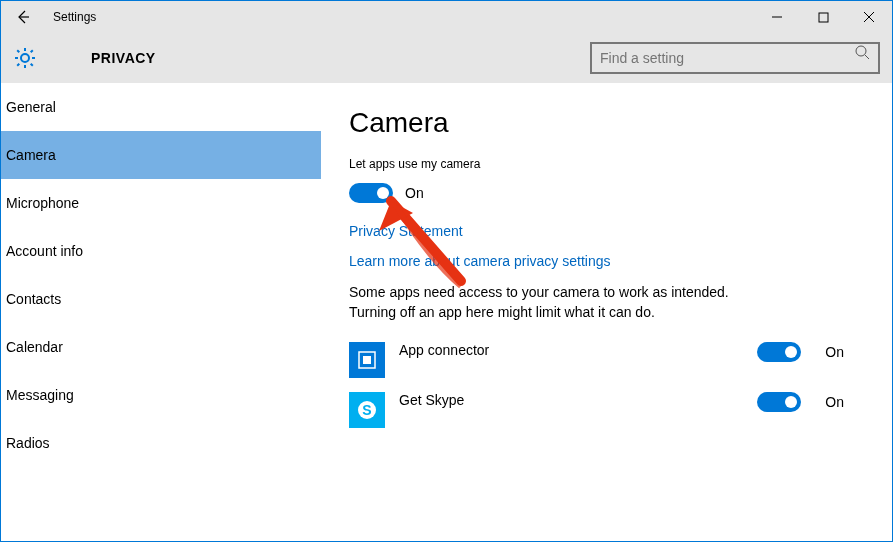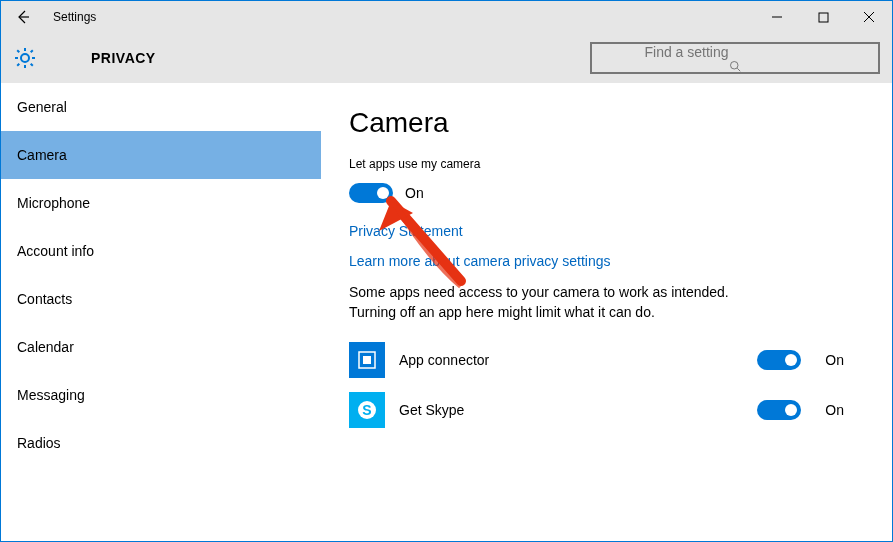--- a/index.html
+++ b/index.html
@@ -8,41 +8,41 @@
   .titlebar { height: 32px; background: #e6e6e6; display: flex; align-items: center; padding-left: 8px; gap: 12px; }
   .titlebar .back { width: 28px; height: 28px; display: flex; align-items: center; justify-content: center; cursor: pointer; }
   .titlebar .title { font-size: 12px; margin-left: 4px; color: #000; }
   .winctrls { margin-left: auto; display: flex; }
   .winbtn { width: 46px; height: 32px; display: flex; align-items: center; justify-content: center; cursor: pointer; }
   .winbtn svg { stroke: #000; }
 
   .headerbar { height: 50px; background: #e6e6e6; display: flex; align-items: center; padding: 0 12px; gap: 44px; }
   .gear { width: 24px; height: 24px; margin-right: 10px; }
   .category { font-weight: 600; font-size: 14px; letter-spacing: 0.5px; }
-  .search { margin-left: auto; width: 290px; height: 32px; border: 2px solid #777; display: flex; align-items: center; padding: 0 8px; background: #e6e6e6; flex-direction: column; }
+  .search { margin-left: auto; width: 290px; height: 32px; border: 2px solid #777; display: flex; padding: 0 8px; background: #e6e6e6; }
   .search input { flex: 1; border: none; outline: none; background: transparent; font-size: 14px; color: #555; }
   .search .sicon { width: 16px; height: 16px; }
 
   .body { display: flex; height: calc(542px - 82px); }
   .sidebar { width: 320px; background: #fff; overflow-y: auto; }
-  .sidebar-item { height: 48px; display: flex; align-items: center; padding-left: 16px; font-size: 14px; cursor: pointer; color: #000; }
+  .sidebar-item { height: 48px; display: flex; align-items: center; padding-left: 5px; font-size: 14px; cursor: pointer; color: #000; }
   .sidebar-item.selected { background: #76b0e4; }
 
   .content { flex: 1; padding: 24px 28px; overflow-y: auto; }
   h1.page { font-weight: 300; font-size: 28px; margin-bottom: 18px; }
   .subtext { font-size: 12px; margin-bottom: 12px; }
   .toggle-row { display: flex; align-items: center; margin-bottom: 20px; }
   .toggle { width: 44px; height: 20px; border-radius: 10px; background: #0078d7; position: relative; cursor: pointer; margin-right: 12px; }
   .toggle .knob { width: 12px; height: 12px; background: #fff; border-radius: 50%; position: absolute; right: 4px; top: 4px; }
   .toggle-label { font-size: 14px; }
   .link { color: #0067c0; font-size: 14px; display: block; margin-bottom: 14px; cursor: pointer; }
   h2.section { font-weight: 400; font-size: 24px; margin-top: 24px; margin-bottom: 14px; }
   .desc { font-size: 14px; margin-bottom: 20px; line-height: 1.4; max-width: 430px; }
 
-  .app-row { display: flex; align-items: center; margin-bottom: 14px; }
+  .app-row { display: flex; align-items: flex-start; margin-bottom: 14px; }
   .app-icon { width: 36px; height: 36px; background: #0078d7; display: flex; align-items: center; justify-content: center; margin-right: 14px; }
   .app-icon.skype { background: #00aff0; }
   .app-name { font-size: 14px; flex: 1; }
   .app-toggle-wrap { display: flex; align-items: center; margin-right: 20px; }
 
   .arrow-annotation { position: absolute; left: 370px; top: 190px; pointer-events: none; }
 </style>
 </head>
 <body>
 

